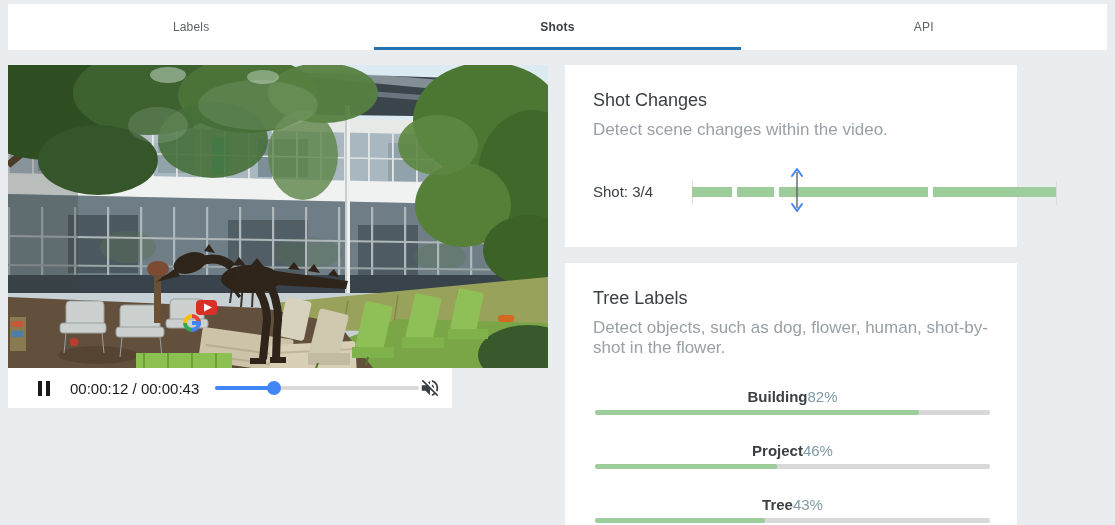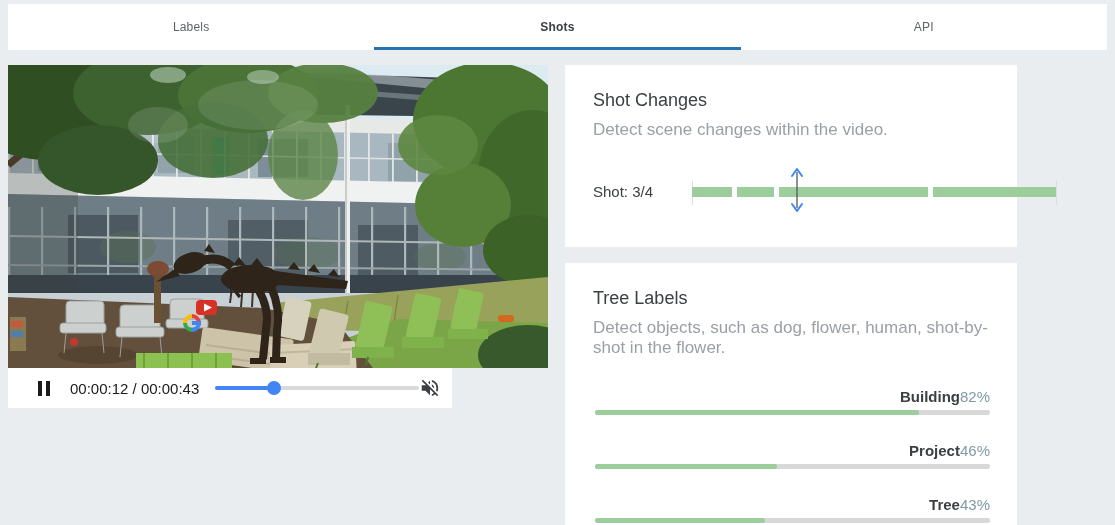--- a/index.html
+++ b/index.html
@@ -38,21 +38,21 @@
   
   .shot-num{position:absolute;left:28px;top:118px;font-size:15px;color:#3c4043;}
   .timeline{position:absolute;left:127px;top:100px;width:365px;height:50px;cursor:pointer;}
   .timeline .edge{position:absolute;top:16px;width:1px;height:24px;background:#dadce0;}
   .edge.l{left:0;} .edge.r{right:0;}
   .timeline .seg{position:absolute;top:22px;height:10px;background:var(--segment-green);}
   .marker{position:absolute;top:0;width:16px;height:50px;transform:translateX(-50%);cursor:grab;}
   
   .rows{margin:30px 27px 0 30px;}
   .row{margin-bottom:27px;}
-  .row-head{display:flex;justify-content:flex-end;align-items:baseline;}
+  .row-head{display:flex;justify-content:center;align-items:baseline;}
   .row-label{font-size:15px;font-weight:bold;color:#3c4043;}
   .row-pct{font-size:15px;color:var(--pct-text);}
   .row-bar{margin-top:5px;height:5px;background:var(--track-gray);border-radius:2px;position:relative;overflow:hidden;}
   .row-fill{position:absolute;left:0;top:0;bottom:0;background:var(--segment-green);border-radius:2px;}
 </style>
 </head>
 <body>
 
 <div class="tabbar">
   <div class="tab">

